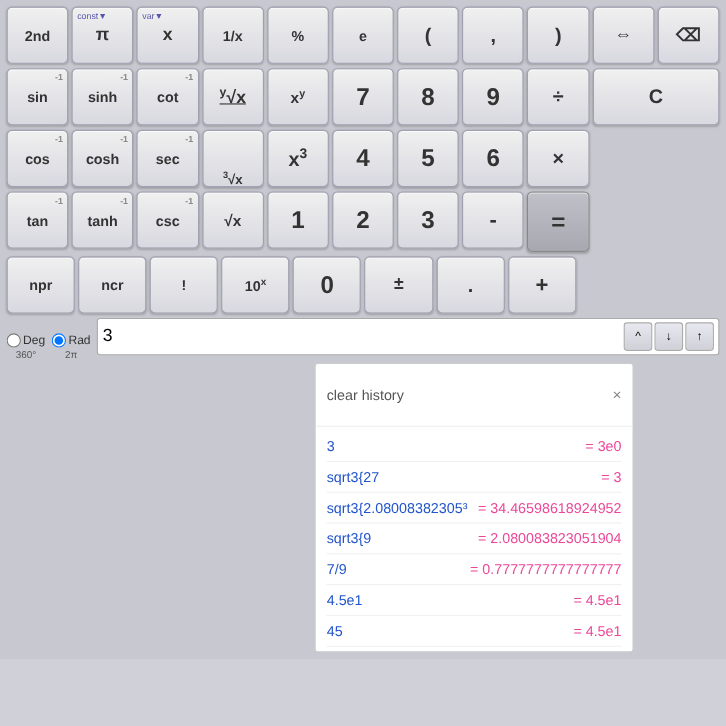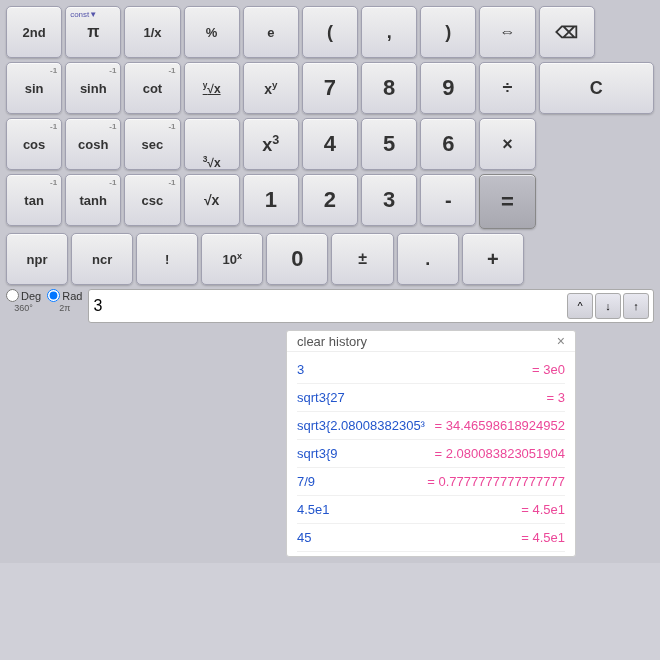--- a/index.html
+++ b/index.html
@@ -112,21 +112,21 @@
       margin-top: 0;
       position: relative;
       width: 290px;
       margin-left: 140px;
     }
 
     .history-header {
       display: flex;
       justify-content: space-between;
       align-items: center;
-      padding: 2px 10px;
+      padding: 20px 10px;
       font-size: 13px;
       color: #555;
       border-bottom: 1px solid #eee;
     }
 
     .history-close {
       cursor: pointer;
       color: #888;
       font-size: 14px;
     }
@@ -189,20 +189,24 @@
 
   <div class="btn-grid">
     <button class="btn">
       <span>2nd</span>
     </button>
     <button class="btn">
       <span class="const-label">const▼</span>
       <span style="font-size:16px;">π</span>
     </button>
     <button class="btn">
+      <span class="var-label">var▼</span>
+      <span style="font-size:16px;">x</span>
+    </button>
+    <button class="btn">
       <span>1/x</span>
     </button>
     <button class="btn">
       <span>%</span>
     </button>
     <button class="btn">
       <span>e</span>
     </button>
     <button class="btn">
       <span style="font-size:18px;">(</span>
@@ -228,21 +232,21 @@
     </button>
     <button class="btn">
       <span class="inv-label">-1</span>
       <span>sinh</span>
     </button>
     <button class="btn">
       <span class="inv-label">-1</span>
       <span>cot</span>
     </button>
     <button class="btn">
-      <span style="font-size:12px;text-decoration:underline;"><sup>y</sup>√x</span>
+      <span style="font-size:16px;text-decoration:underline;"><sup>y</sup>√x</span>
     </button>
     <button class="btn">
       <span style="font-size:14px;">x<sup>y</sup></span>
     </button>
     <button class="btn btn-large-num">
       <span>7</span>
     </button>
     <button class="btn btn-large-num">
       <span>8</span>
     </button>
@@ -346,21 +350,21 @@
     <button class="btn">
       <span style="font-size:18px;">.</span>
     </button>
     <button class="btn">
       <span style="font-size:20px;">+</span>
     </button>
   </div>
 
   <div style="margin-top: 4px;">
 
-    <div style="display:flex; align-items:flex-start; gap:6px; margin-bottom:3px;">
+    <div style="display:flex; align-items:flex-end; gap:6px; margin-bottom:3px;">
 
       <label class="radio-label" style="display:flex;flex-direction:column;align-items:center;gap:1px;">
         <div style="display:flex;align-items:center;gap:2px;">
           <input type="radio" name="angle" value="deg" style="">
           <span>Deg</span>
         </div>
         <span class="radio-sub">360°</span>
       </label>
 
       <label class="radio-label" style="display:flex;flex-direction:column;align-items:center;gap:1px;">

